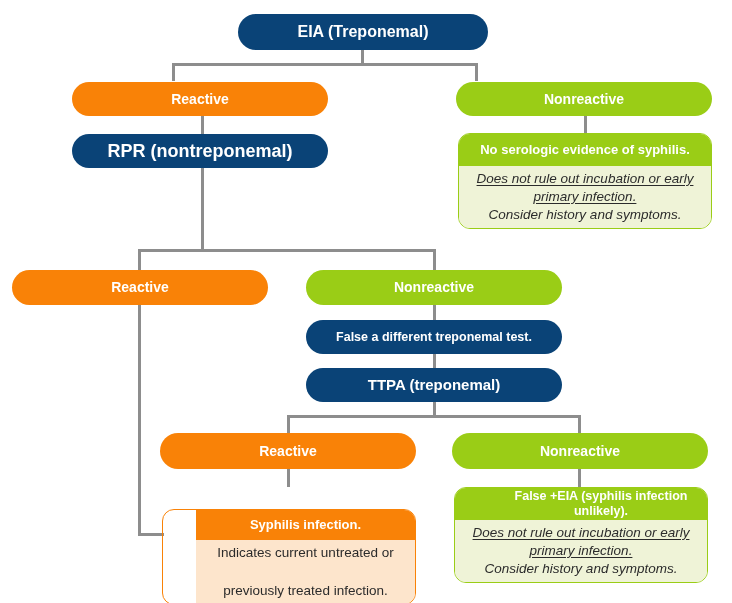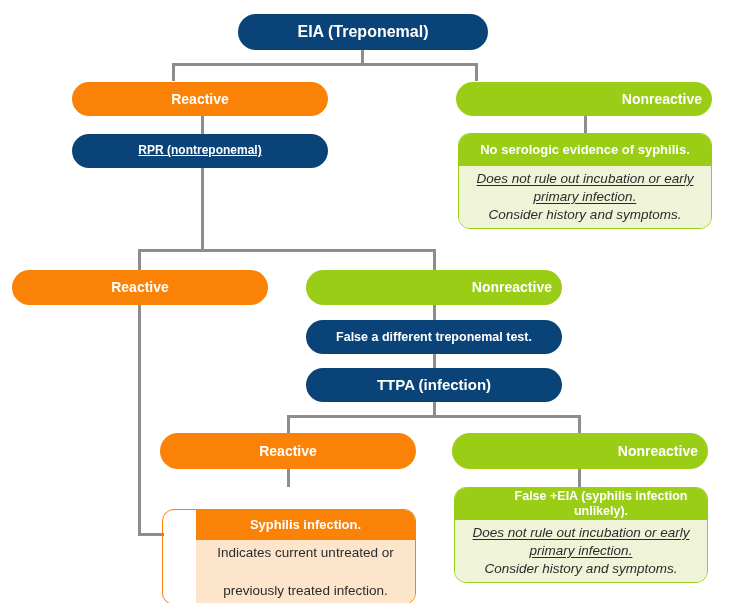--- a/index.html
+++ b/index.html
@@ -30,21 +30,21 @@
     justify-content:center;
     text-align:center;
     color:#ffffff;
     font-weight:bold;
     box-sizing:border-box;
     padding:0 10px;
     line-height:1.15;
   }
   .pill.navy{background:#0a4377;}
   .pill.orange{background:#f98207;}
-  .pill.green{background:#9acd16;justify-content:flex-end;}
+  .pill.green{background:#9acd16;}
 
   
   .card{
     position:absolute;
     border-radius:12px;
     overflow:hidden;
     box-sizing:border-box;
     display:flex;
     flex-direction:column;
   }
@@ -120,21 +120,21 @@
   </div>
 
   <div class="pill orange" style="left:72px;top:82px;width:256px;height:34px;font-size:14px;">
     <span>Reactive</span>
   </div>
 
   <div class="pill green" style="left:456px;top:82px;width:256px;height:34px;font-size:14px;">
     <span>Nonreactive</span>
   </div>
 
-  <div class="pill navy" style="left:72px;top:134px;width:256px;height:34px;font-size:12px;text-decoration:underline;">
+  <div class="pill navy" style="left:72px;top:134px;width:256px;height:34px;font-size:18px;">
     <span>RPR (nontreponemal)</span>
   </div>
 
   <div class="card green-card" style="left:458px;top:133px;width:254px;height:96px;">
     <div class="card-head" style="height:38px;font-size:13px;">
       <span>No serologic evidence of syphilis.</span>
     </div>
     <div class="card-body" style="font-size:13.5px;">
       <span class="ln u">Does not rule out incubation or early</span>
       <span class="ln u">primary infection.</span>
@@ -148,21 +148,21 @@
 
   <div class="pill green" style="left:306px;top:270px;width:256px;height:35px;font-size:14px;">
     <span>Nonreactive</span>
   </div>
 
   <div class="pill navy" style="left:306px;top:320px;width:256px;height:34px;font-size:12.5px;">
     <span>False a different treponemal test.</span>
   </div>
 
   <div class="pill navy" style="left:306px;top:368px;width:256px;height:34px;font-size:15px;">
-    <span>TTPA (infection)</span>
+    <span>TTPA (treponemal)</span>
   </div>
 
   <div class="pill orange" style="left:160px;top:433px;width:256px;height:36px;font-size:14px;">
     <span>Reactive</span>
   </div>
 
   <div class="pill green" style="left:452px;top:433px;width:256px;height:36px;font-size:14px;">
     <span>Nonreactive</span>
   </div>
 

